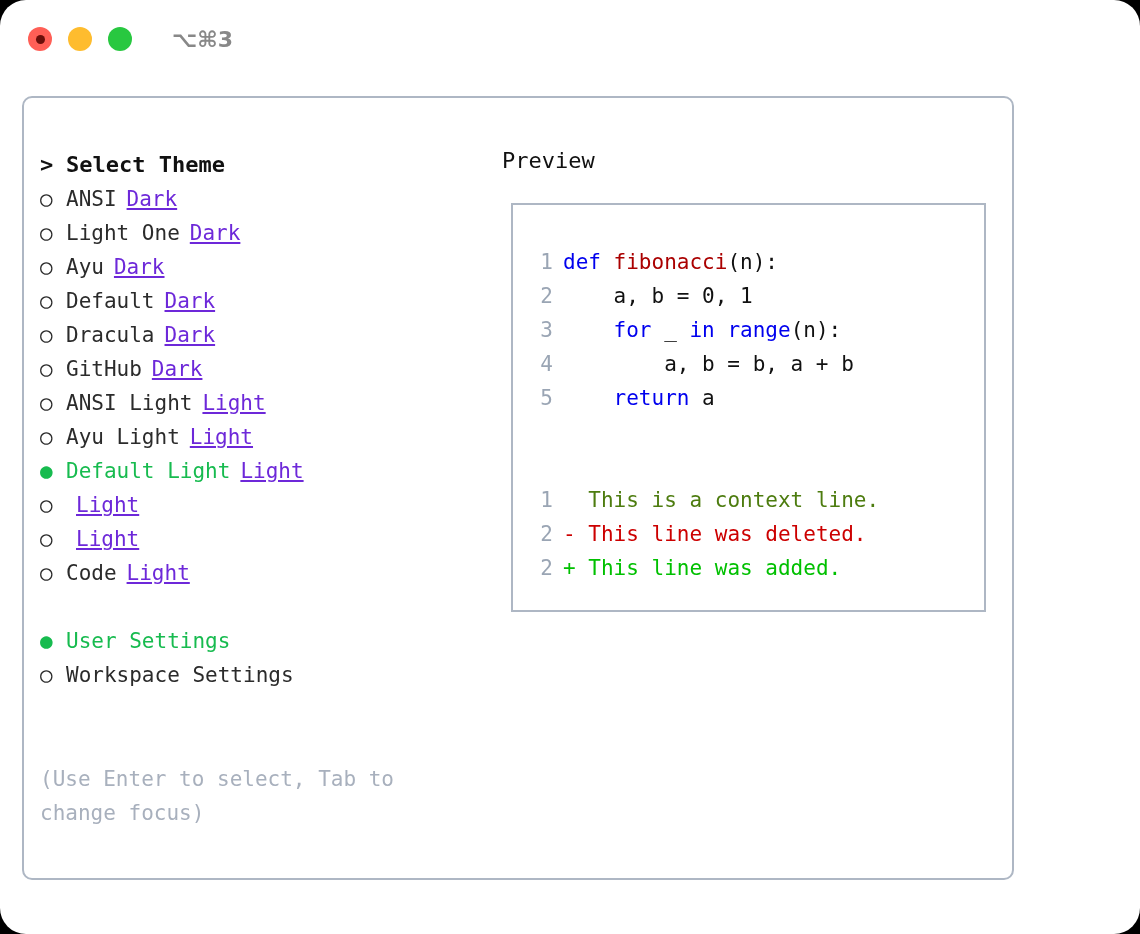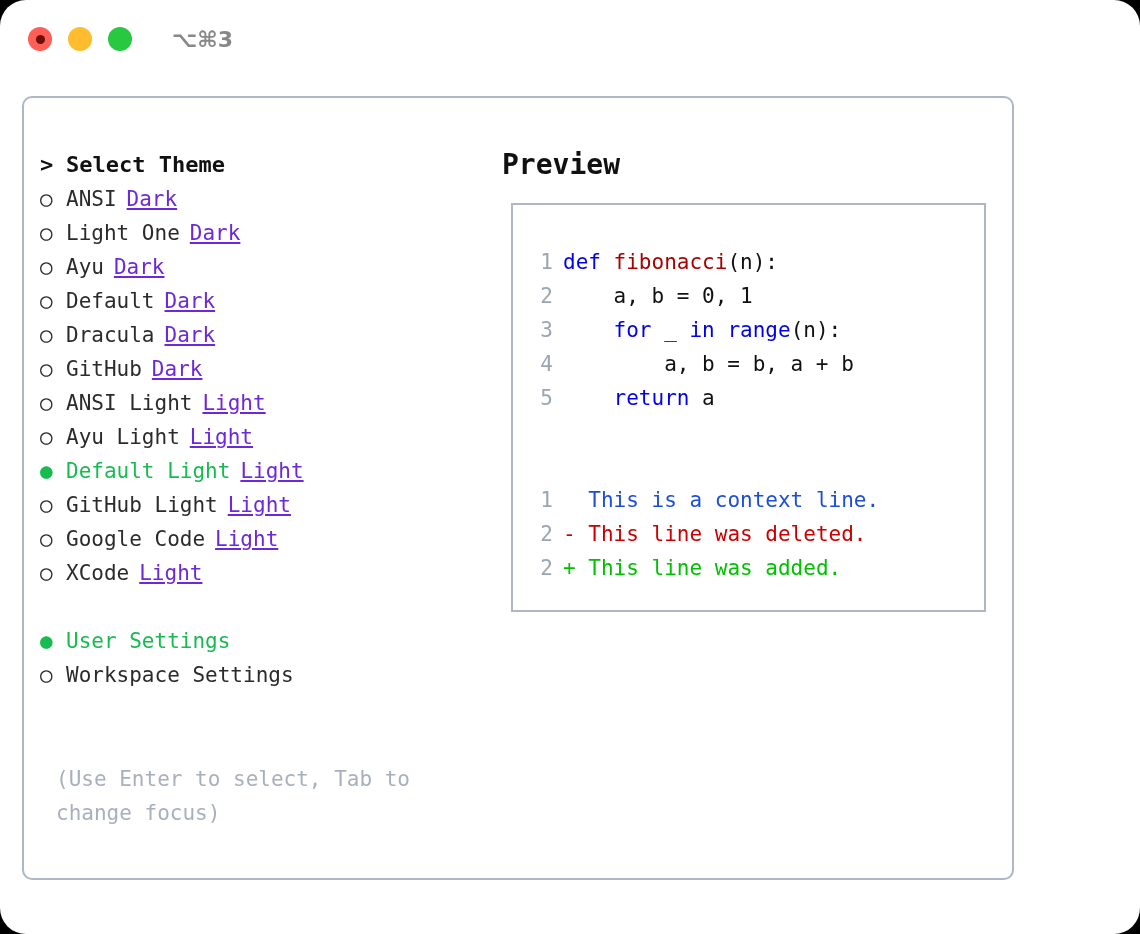--- a/index.html
+++ b/index.html
@@ -116,30 +116,29 @@
 
   #hint {
     position: absolute;
     left: 16px;
     top: 664px;
     width: 420px;
     color: #a8b0bd;
     font-size: 21px;
     line-height: 34px;
     white-space: pre-wrap;
-    margin-left: 16px;
   }
 
   
   #preview-title {
     position: absolute;
     left: 478px;
     top: 50px;
-    font-size: 28px;
-    font-weight: bold;
+    font-size: 22px;
+    font-weight: normal;
     color: #111111;
   }
 
   #code-panel {
     position: absolute;
     left: 487px;
     top: 105px;
     width: 475px;
     height: 409px;
     border: 2px solid #aeb7c4;
@@ -163,21 +162,21 @@
     display: inline-block;
     width: 28px;
     flex: 0 0 28px;
     text-align: right;
     color: #9aa5b4;
     margin-right: 10px;
   }
   .tok-kw   { color: #0000ee; text-align: center; }
   .tok-fn   { color: #aa0000; }
   .tok-plain{ color: #111111; }
-  .tok-ctx  { color: #1d4ed8; }
+  .tok-ctx  { color: #4d7c0f; }
   .tok-del  { color: #cc0000; }
   .tok-add  { color: #00c000; }
   .code-gap { height: 34px; }
 </style>
 </head>
 <body>
 
 <div id="app">
 
   <div id="titlebar">
@@ -240,31 +239,29 @@
         <span class="label-name">Ayu Light</span>
         <span class="label-tag">Light</span>
       </div>
       <div class="row">
         <span class="bullet sel">●</span>
         <span class="label-name selected">Default Light</span>
         <span class="label-tag">Light</span>
       </div>
       <div class="row">
         <span class="bullet">○</span>
-        <span class="label-name">GitHub Light</span>
-        <span class="label-tag">Light</span>
-      </div>
-      <div class="row">
-        <span class="bullet">○</span>
-        <span class="label-name">Google Code</span>
-        <span class="label-tag">Light</span>
-      </div>
-      <div class="row">
-        <span class="bullet">○</span>
-        <span class="label-name">XCode</span>
+        <span class="label-tag">Light</span>
+      </div>
+      <div class="row">
+        <span class="bullet">○</span>
+        <span class="label-tag">Light</span>
+      </div>
+      <div class="row">
+        <span class="bullet">○</span>
+        <span class="label-name">Code</span>
         <span class="label-tag">Light</span>
       </div>
 
       <div class="spacer-row"></div>
 
       <div class="row">
         <span class="bullet sel">●</span>
         <span class="label-name selected">User Settings</span>
       </div>
       <div class="row">

